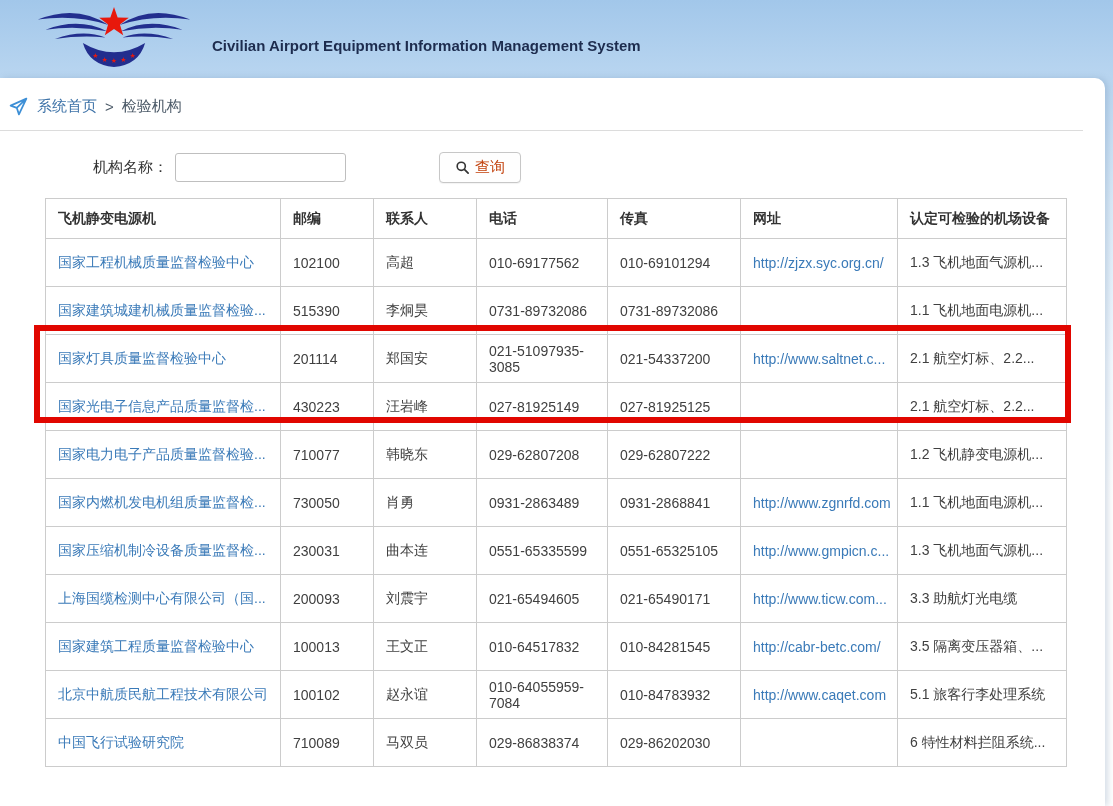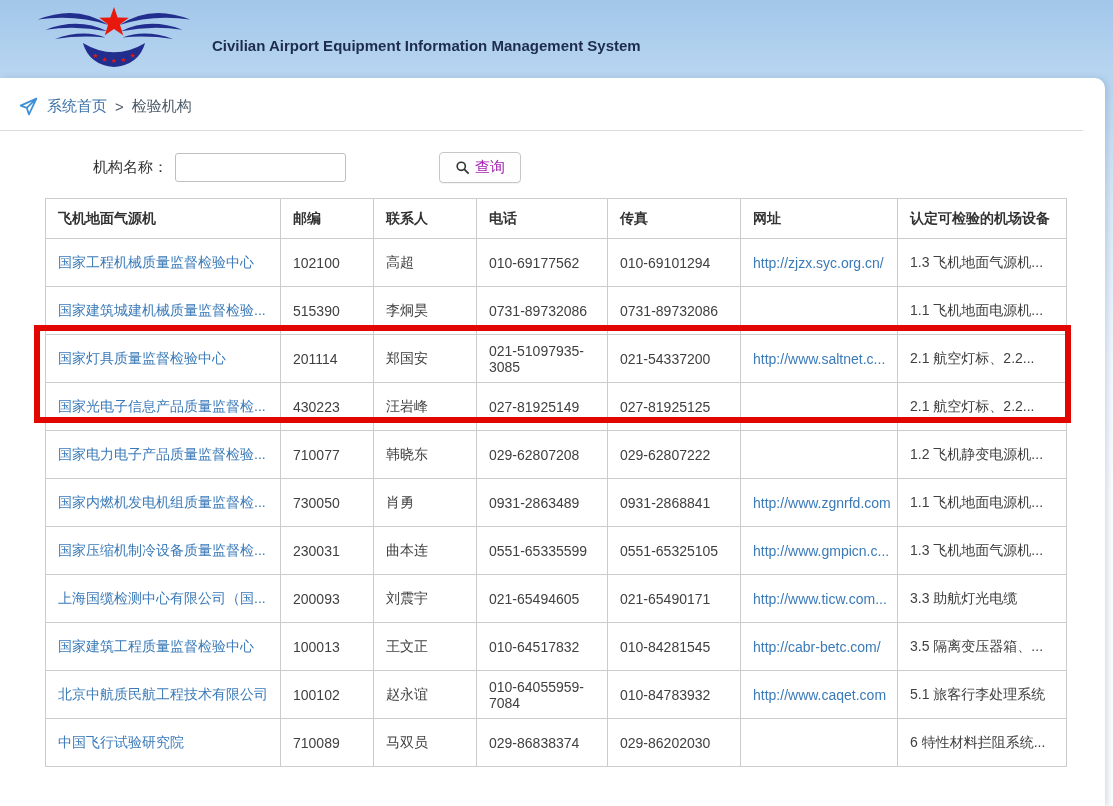--- a/index.html
+++ b/index.html
@@ -14,35 +14,35 @@
   .logo { width:176px; height:70px; flex:0 0 auto; }
   .title-block { margin-left:10px; padding-top:2px; }
   .app-title { font-size:27px; font-weight:bold; color:#223a62; letter-spacing:1px; line-height:1.15; }
   .app-subtitle { font-size:15px; font-weight:bold; color:#1d2c4e; margin-top:10px; }
   
   .panel {
     position:absolute; top:78px; left:0; width:1105px; height:728px;
     background:#ffffff; border-radius:0 10px 0 0;
     box-shadow:3px 0 6px rgba(90,125,160,.25);
   }
-  .breadcrumb { display:flex; align-items:center; gap:8px; padding:18px 0 0 18px; font-size:15px; }
+  .breadcrumb { display:flex; align-items:center; gap:8px; padding:18px 0 0 8px; font-size:15px; }
   .bc-home { color:#3e73a8; cursor:pointer; }
   .bc-sep, .bc-current { color:#4c5a68; }
   .panel hr { border:none; border-top:1px solid #dcdcdc; margin:13px 22px 0 0; }
   
   .searchbar { display:flex; align-items:center; margin-top:21px; padding-left:93px; }
   .search-label { font-size:15px; color:#333; }
   .search-input {
     width:171px; height:29px; margin-left:7px; border:1px solid #bfbfbf;
     border-radius:3px; font-size:14px; padding:0 6px; outline:none;
   }
   .query-btn {
     margin-left:93px; height:31px; padding:0 15px; display:flex; align-items:center; gap:5px;
     background:#fefefe; border:1px solid #c7c7c7; border-radius:4px;
-    font-size:15px; color:#a21caf; cursor:pointer; box-shadow:0 1px 1px rgba(0,0,0,.05);
+    font-size:15px; color:#c2410c; cursor:pointer; box-shadow:0 1px 1px rgba(0,0,0,.05);
   }
   
   table { margin:15px 0 0 45px; width:1021px; table-layout:fixed; border-collapse:collapse; font-size:14px; }
   th, td { border:1px solid #cccccc; padding:6px 12px; text-align:left; vertical-align:middle; }
   th { height:40px; font-weight:bold; color:#333; background:#fff; }
   tbody tr { height:48px; }
   td { color:#404040; }
   td.trunc { white-space:nowrap; overflow:hidden; }
   a.link { color:#3a7ab8; text-decoration:none; }
   
@@ -110,21 +110,21 @@
         <col style="width:235px">
           <col style="width:93px">
           <col style="width:103px">
         <col style="width:131px">
           <col style="width:133px">
           <col style="width:157px">
           <col style="width:169px">
       </colgroup>
       <thead>
           <tr id="head-row">
-            <th>飞机地面气源机</th>
+            <th>飞机静变电源机</th>
             <th>邮编</th>
             <th>联系人</th>
             <th>电话</th>
             <th>传真</th>
             <th>网址</th>
             <th>认定可检验的机场设备</th>
           </tr>
         </thead>
       <tbody id="body-rows">
           <tr>

